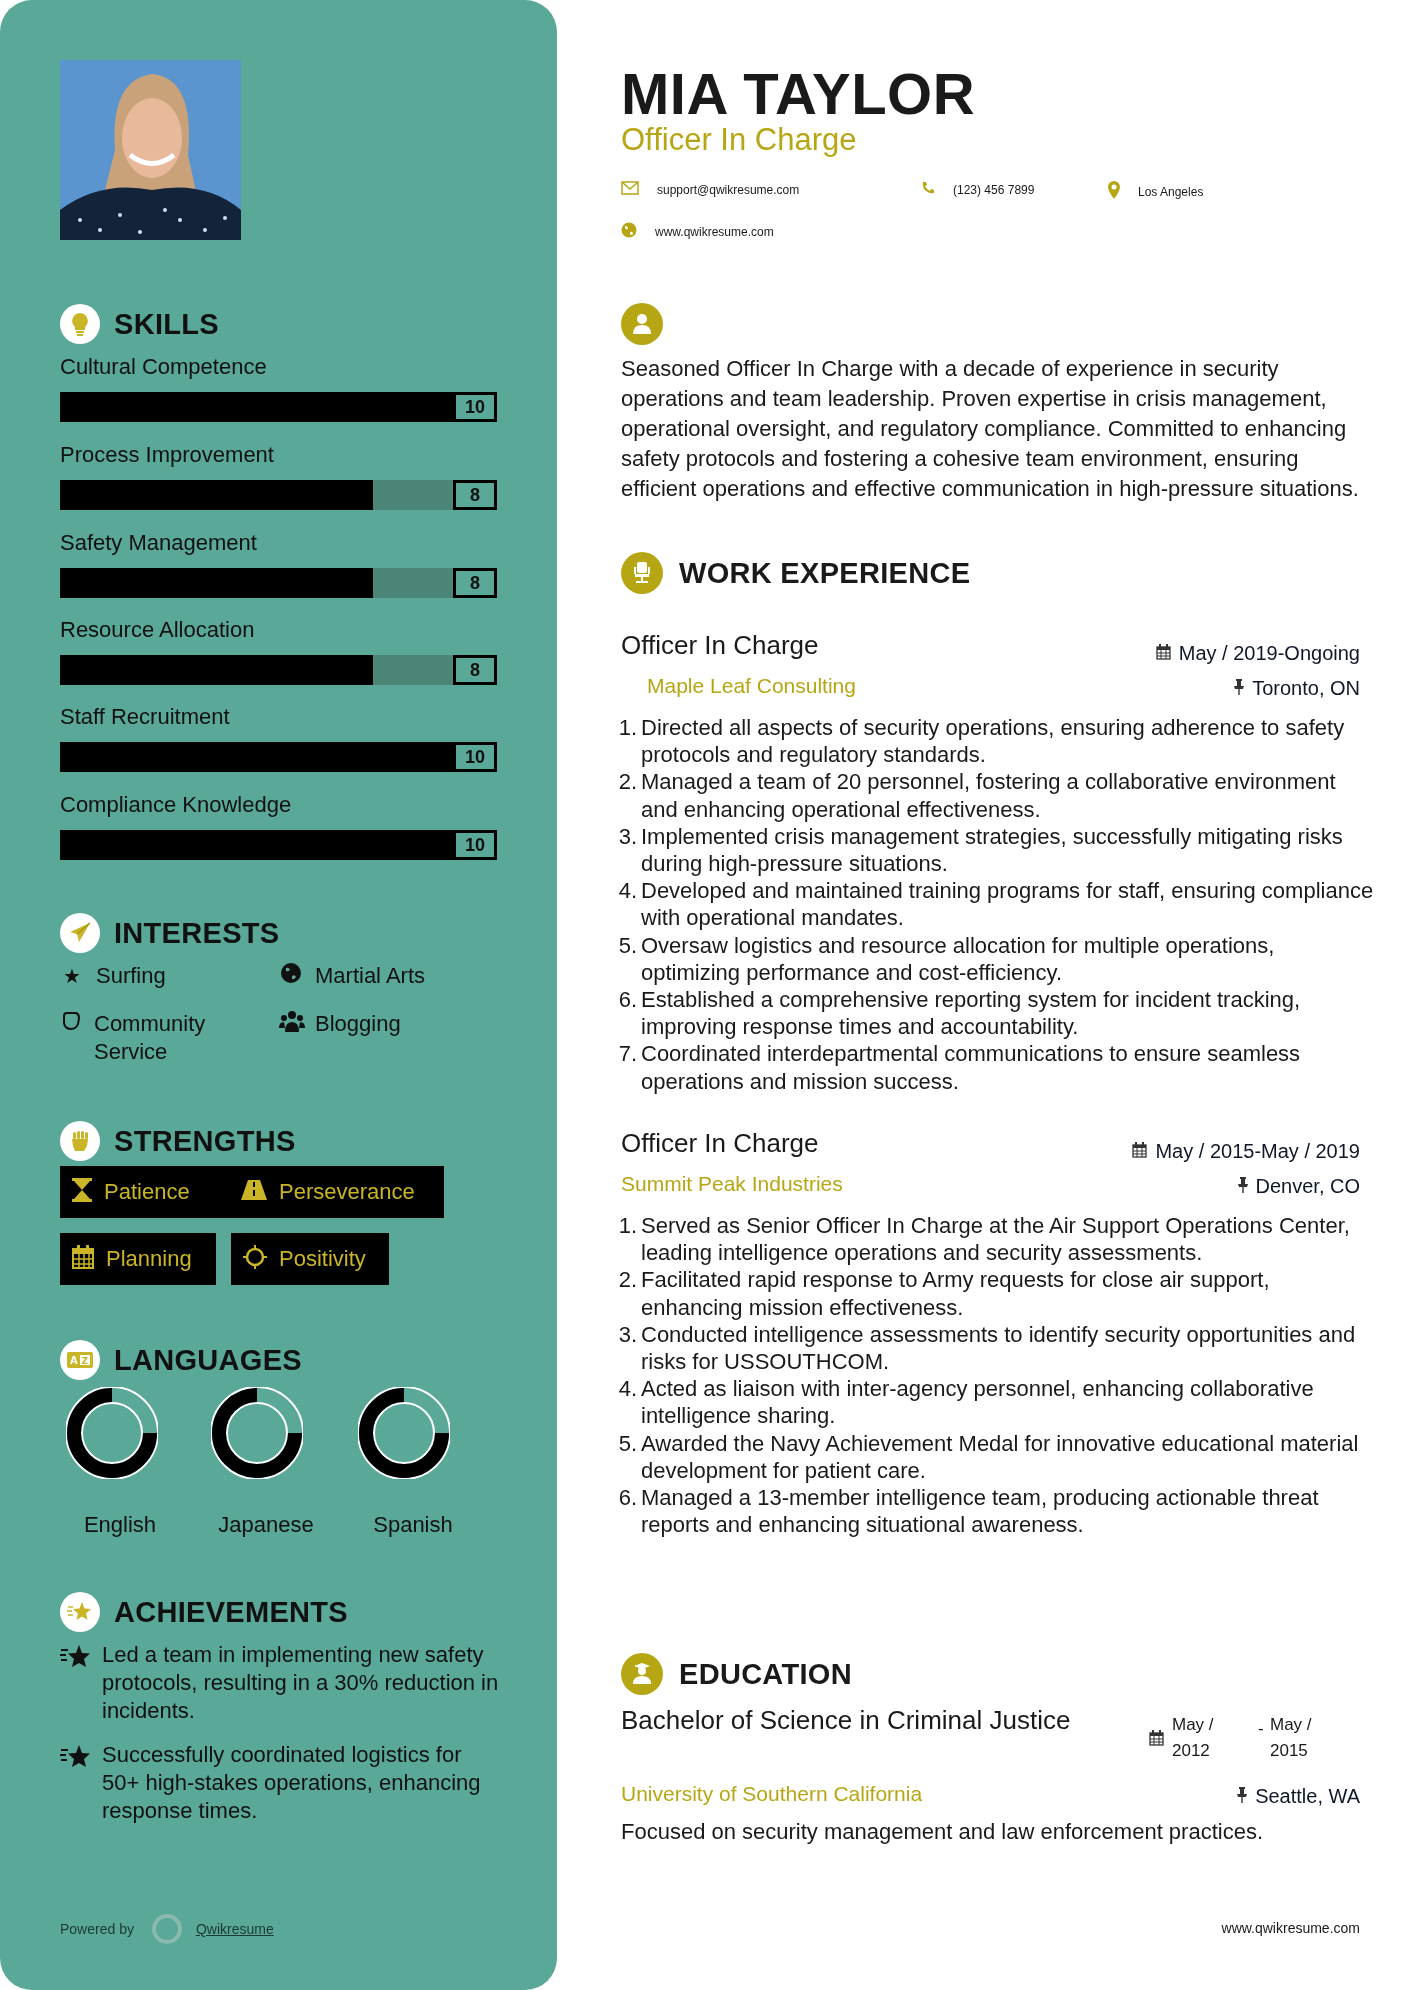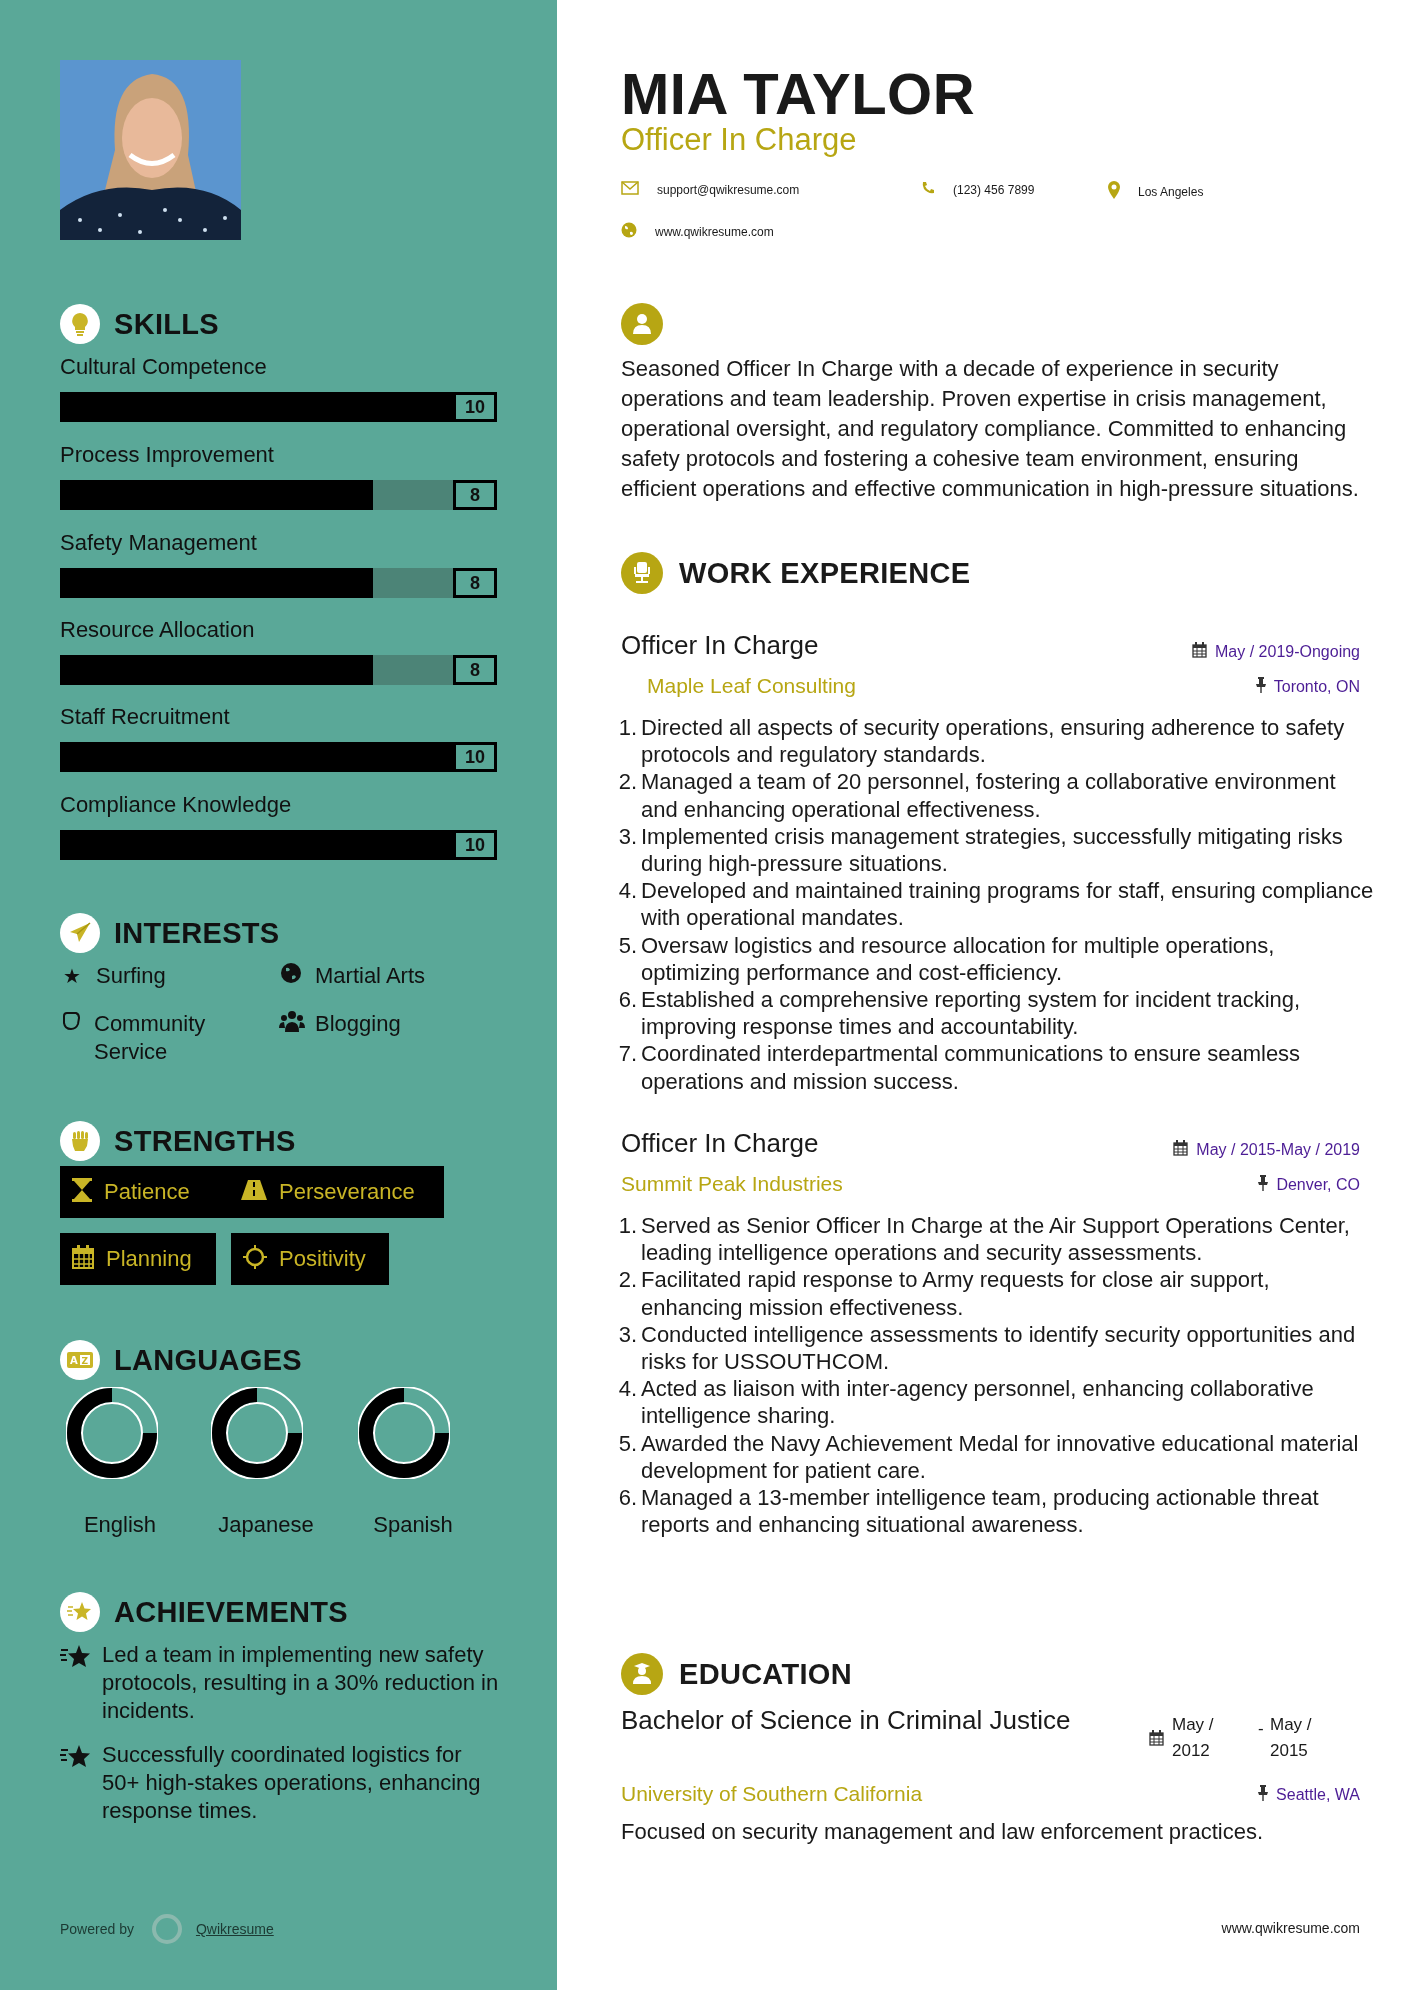--- a/index.html
+++ b/index.html
@@ -1,19 +1,19 @@
 <!DOCTYPE html>
 <html><head>
 <meta charset="utf-8">
 <style>
   * { box-sizing: border-box; margin: 0; padding: 0; }
   html, body { width: 1407px; height: 1990px; background: #ffffff; overflow: hidden; }
   body { position: relative; font-family: "Liberation Sans", "DejaVu Sans", sans-serif; color: #1c1c1c; }
 
-  .sidebar { position: absolute; left: 0; top: 0; width: 557px; height: 1990px; background: #5aa898; }
+  .sidebar { position: absolute; left: 0; top: 0; width: 557px; height: 1990px; background: #5aa898; border-radius: 32px; }
   .main { position: absolute; left: 557px; top: 0; width: 850px; height: 1990px; background: #fff; }
 
   .photo { position: absolute; left: 60px; top: 60px; width: 181px; height: 180px; background: #5b95cf; overflow: hidden; }
 
   .side-head { position: absolute; left: 60px; display: flex; align-items: center; height: 42px; }
   .side-head .ic { width: 40px; height: 40px; border-radius: 50%; background: #fff; display: flex; align-items: center; justify-content: center; margin-right: 14px; }
   .side-head .tt { font-size: 29px; font-weight: bold; color: #111; letter-spacing: 0.3px; }
 
   .skill-label { position: absolute; left: 60px; font-size: 22px; color: #111; }
   .skill-bar { position: absolute; left: 60px; width: 437px; height: 30px; background: #4c8477; }
@@ -43,21 +43,21 @@
   .contact .ci { color: #b7a613; font-size: 16px; margin-right: 18px; }
 
   .main-head { position: absolute; left: 64px; display: flex; align-items: center; }
   .main-head .ic { width: 42px; height: 42px; border-radius: 50%; background: #b7a613; display: flex; align-items: center; justify-content: center; margin-right: 16px; }
   .main-head .tt { font-size: 29px; font-weight: bold; color: #1a1a1a; letter-spacing: 0.3px; }
 
   .para { position: absolute; left: 64px; width: 740px; font-size: 22px; line-height: 30px; color: #1a1a1a; }
 
   .job-title { position: absolute; left: 64px; font-size: 26px; color: #1a1a1a; }
   .job-company { position: absolute; left: 64px; font-size: 21px; color: #b7a613; }
-  .job-meta { position: absolute; right: 47px; font-size: 16px; color: #4c1d95; display: flex; align-items: center; }
+  .job-meta { position: absolute; right: 47px; font-size: 20px; color: #0f172a; display: flex; align-items: center; }
   .job-meta .mi { margin-right: 8px; font-size: 15px; }
 
   .bullets { position: absolute; left: 58px; width: 760px; list-style: none; font-size: 22px; line-height: 27.2px; color: #1a1a1a; }
   .bullets li { display: flex; }
   .bullets li .num { width: 22px; flex: none; text-align: right; margin-right: 4px; }
 
   .footer-url { position: absolute; right: 47px; top: 1920px; font-size: 14px; color: #1a1a1a; }
 </style>
 </head>
 <body>

